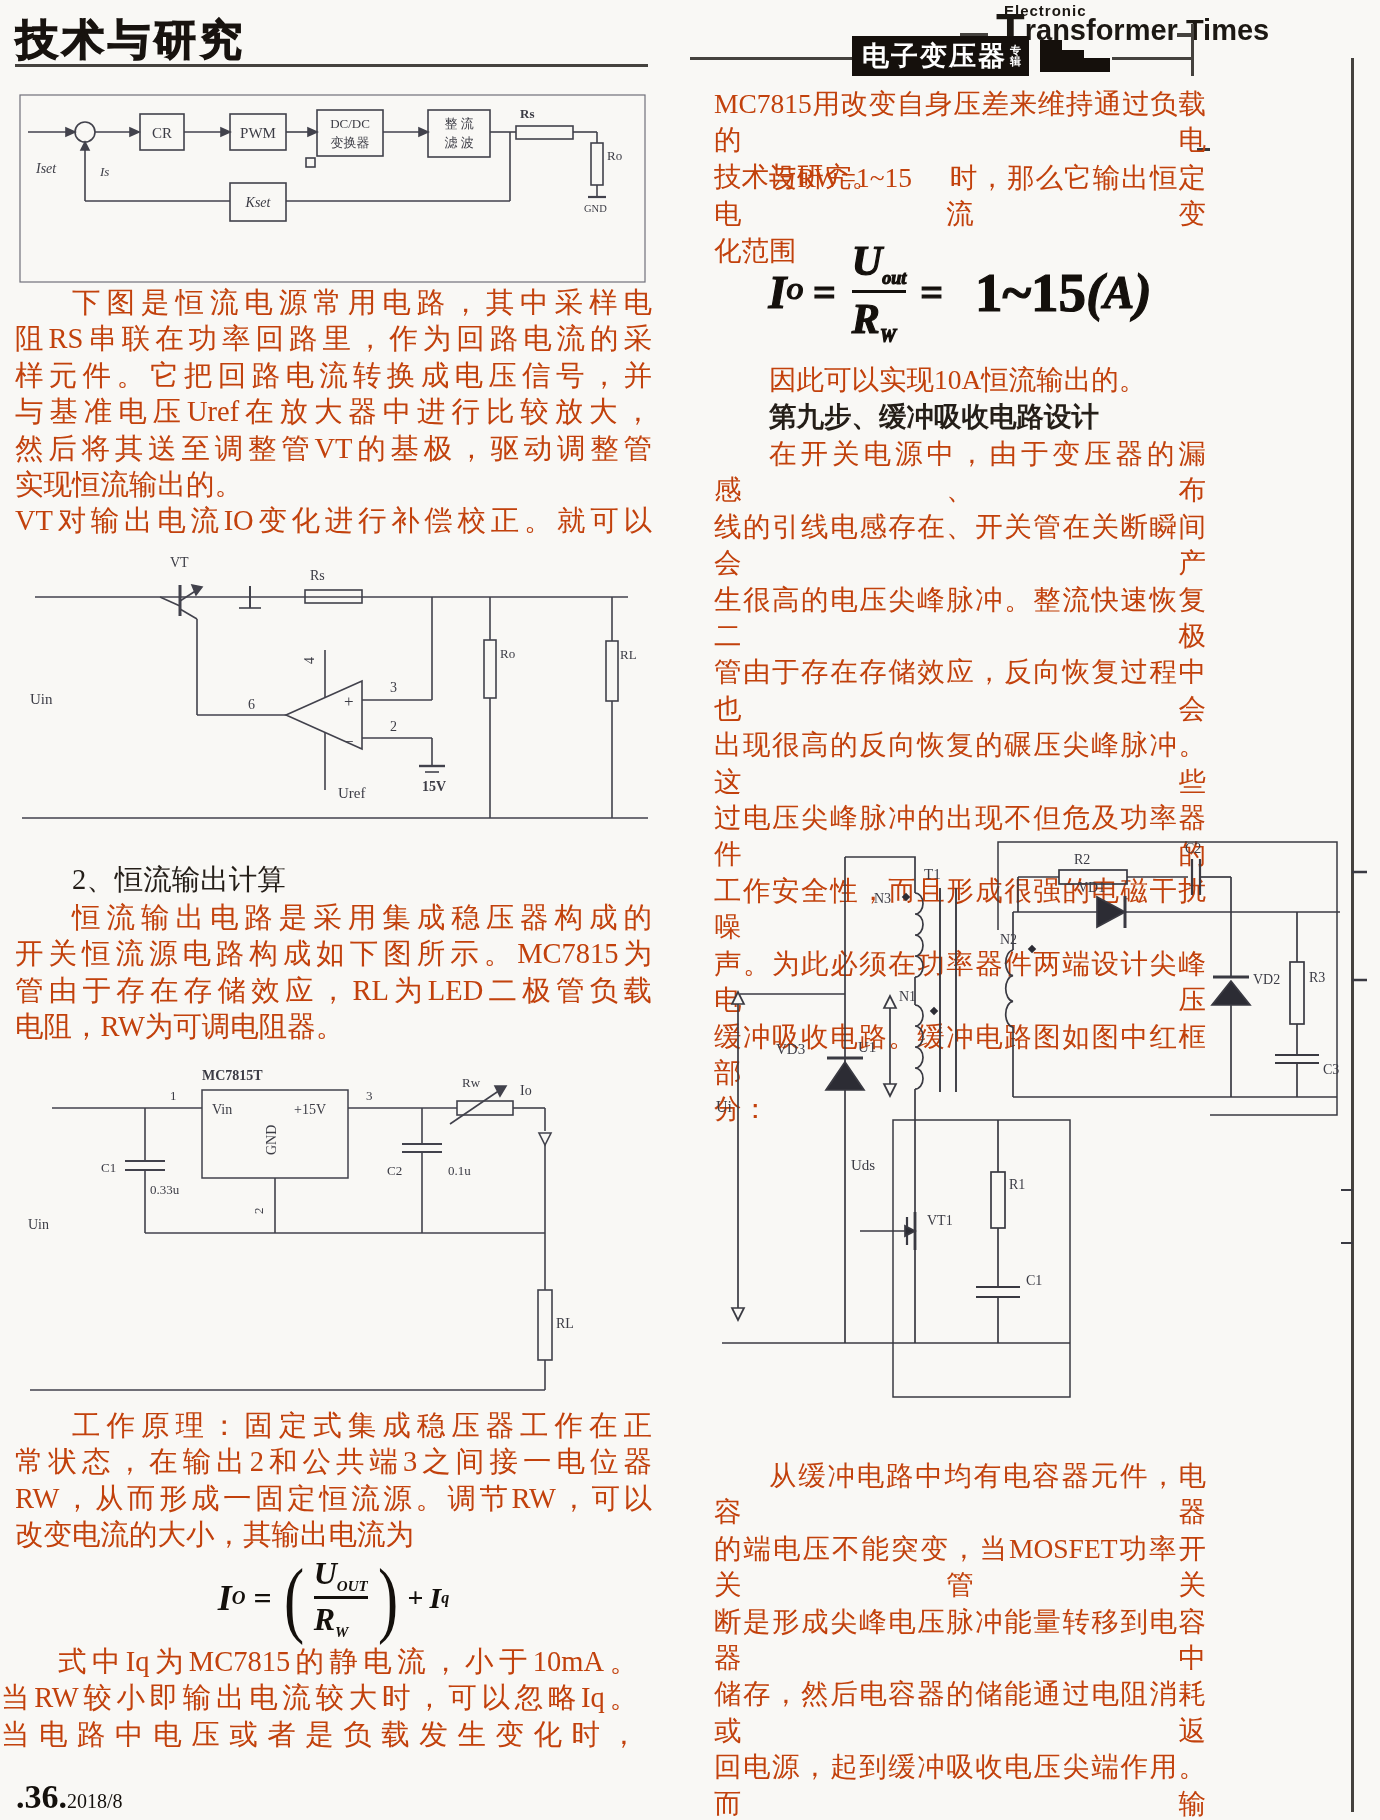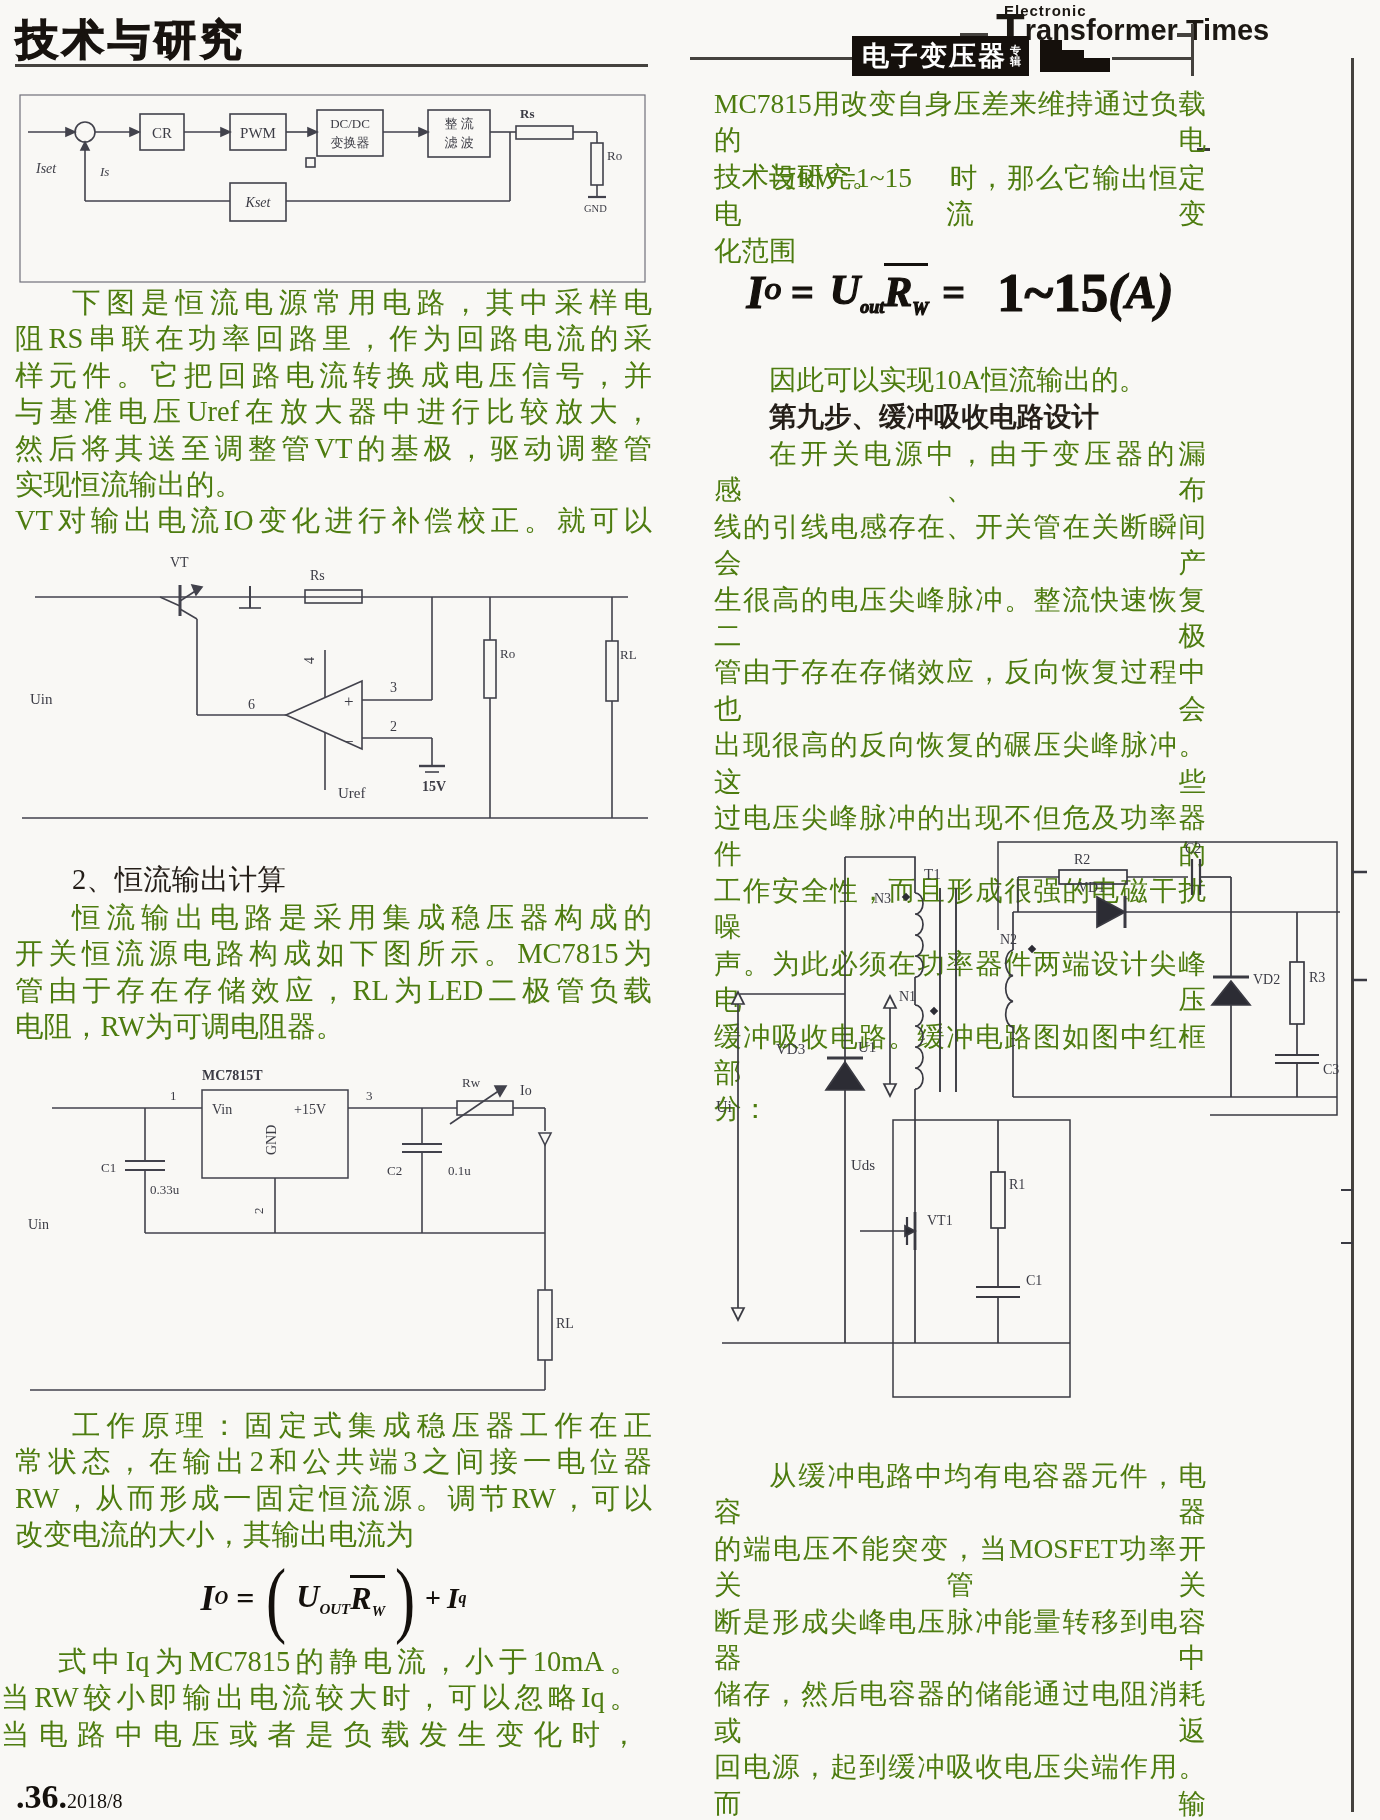--- a/index.html
+++ b/index.html
@@ -12,31 +12,31 @@
   .rule{background:#45423e;}
   .brand-top{font-family:"Liberation Sans",sans-serif;font-weight:900;font-size:15px;letter-spacing:1px;color:#1c1813;}
   .brand-main{font-family:Liberation Sans, sans-serif;font-weight:900;color:#1c1813;font-size:29px;white-space:nowrap;}
   .brand-main .bigT{font-size:47px;line-height:20px;vertical-align:-6px;}
   .banner{background:#15100c;display:flex;align-items:center;padding:2px 8px 2px 10px;}
   .banner .btxt{color:#fff;font-weight:900;font-size:27px;letter-spacing:2px;font-family:"Liberation Sans",sans-serif;line-height:32px;}
   .banner .btag{display:inline-flex;flex-direction:column;color:#fff;font-size:11px;font-weight:700;
                 line-height:11px;margin-left:3px;font-family:"Liberation Sans",sans-serif;}
   .step{position:absolute;background:#15100c;}
   
-  .col-text{position:absolute;font-size:28.5px;line-height:36.4px;color:#4d7c0f;}
+  .col-text{position:absolute;font-size:28.5px;line-height:36.4px;color:#c2410c;}
   .rcol{font-size:27.5px;}
   .tl{text-align:justify;text-align-last:justify;}
   .tl.last{text-align-last:left;}
   .tl.ind{text-indent:2em;}
   .hline{position:absolute;font-size:28.5px;line-height:36.4px;text-indent:2em;}
   .bold{font-weight:700;}
   
   .formula{position:absolute;display:flex;align-items:center;justify-content:center;
            font-style:italic;font-weight:700;color:#14100c;font-family:"Liberation Serif",serif;}
-  .frac{display:inline-flex;align-items:center;margin:8px 6px;}
+  .frac{display:inline-flex;flex-direction:column;margin:8px 6px;}
   .frac .den{border-top:3.5px solid #14100c;padding-top:2px;}
   .paren{font-style:normal;font-weight:400;transform:scaleX(.72);}
   .heavy{-webkit-text-stroke:1.2px #14100c;}
   sub{font-weight:700;}
   svg{position:absolute;}
   svg text{font-family:"Liberation Serif",serif;fill:#3c3c45;}
   .footer-no{font-weight:700;font-size:34px;color:#14100c;}
   .footer-issue{font-size:20px;color:#14100c;}
   .mark{position:absolute;background:#3a3a3a;}
 </style>

